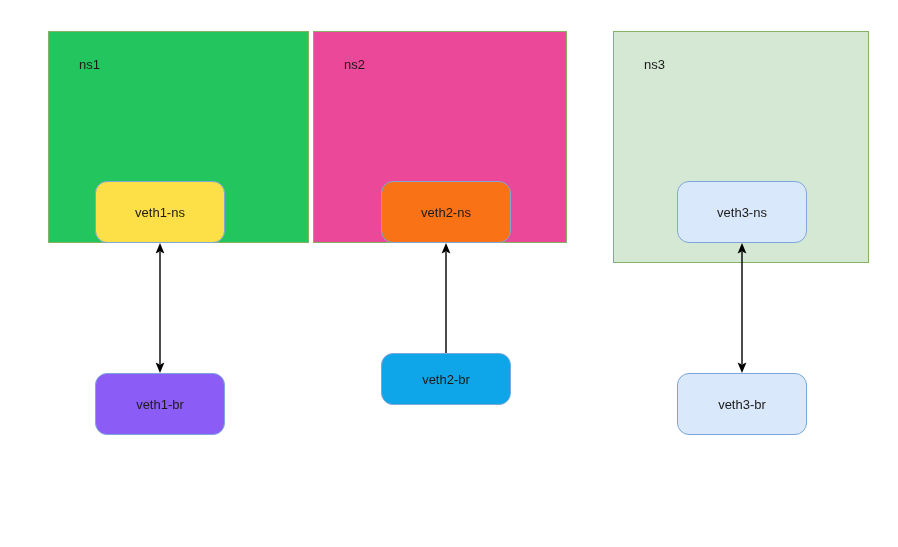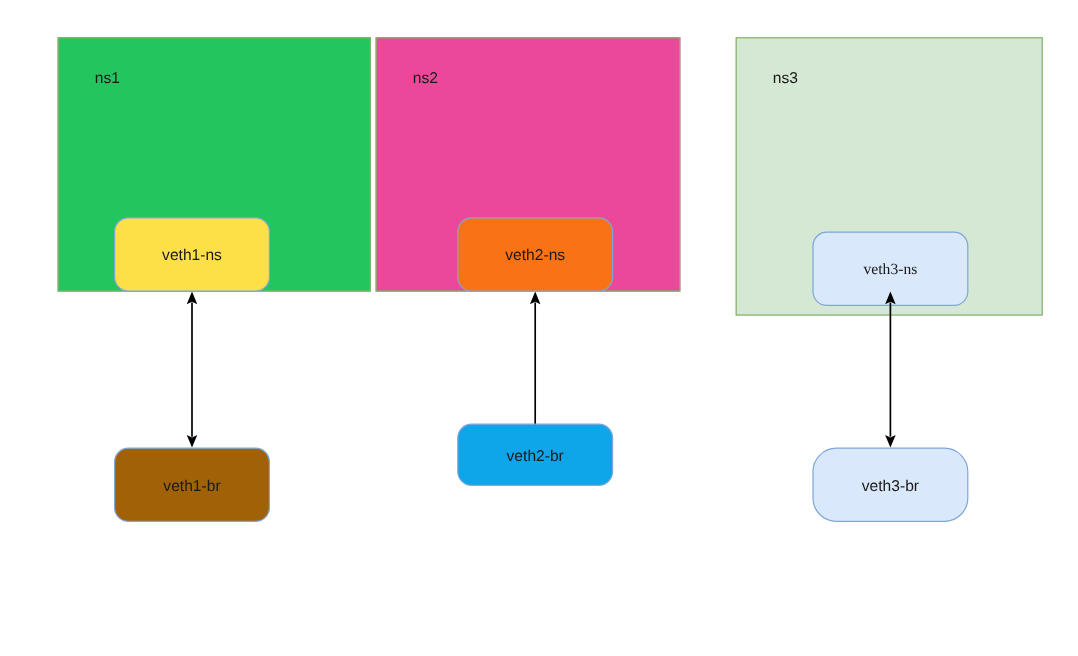--- a/index.html
+++ b/index.html
@@ -82,42 +82,42 @@
     <span class="ns-label">ns1</span>
   </div>
   <div class="veth-box" id="veth-ns-0" style="left: 95px; top: 181px; width: 130px; height: 62px; background: #fde047; border-color: rgb(126, 166, 217);">veth1-ns</div>
   <div class="link-arrow" id="link-0" style="left: 153px; top: 243px;">
     <svg width="14" height="130" viewBox="0 0 14 130" xmlns="http://www.w3.org/2000/svg">
       <line x1="7" y1="9" x2="7" y2="121" stroke="#000000" stroke-width="1.4"></line>
       <polygon points="7,0 2.6,10.5 7,8.4 11.4,10.5" fill="#000000"></polygon>
       <polygon points="7,130 2.6,119.5 7,121.6 11.4,119.5" fill="#000000"></polygon>
     </svg>
   </div>
-  <div class="veth-box" id="veth-br-0" style="left: 95px; top: 373px; width: 130px; height: 62px; background: #a16207; border-color: rgb(126, 166, 217);">veth1-br</div>
+  <div class="veth-box" id="veth-br-0" style="left: 95px; top: 373px; width: 130px; height: 62px; background: #8b5cf6; border-color: rgb(126, 166, 217);">veth1-br</div>
 
   <div class="ns-box" id="ns-box-1" style="left: 313px; top: 31px; width: 254px; height: 212px; background: #ec4899; border-color: rgb(130, 179, 102);">
     <span class="ns-label">ns2</span>
   </div>
   <div class="veth-box" id="veth-ns-1" style="left: 381px; top: 181px; width: 130px; height: 62px; background: #f97316; border-color: rgb(126, 166, 217);">veth2-ns</div>
   <div class="link-arrow" id="link-1" style="left: 439px; top: 243px;">
     <svg width="14" height="130" viewBox="0 0 14 130" xmlns="http://www.w3.org/2000/svg">
       <line x1="7" y1="9" x2="7" y2="121" stroke="#000000" stroke-width="1.4"></line>
       <polygon points="7,0 2.6,10.5 7,8.4 11.4,10.5" fill="#000000"></polygon>
       <polygon points="7,130 2.6,119.5 7,121.6 11.4,119.5" fill="#000000"></polygon>
     </svg>
   </div>
   <div class="veth-box" id="veth-br-1" style="left: 381px; top: 353px; width: 130px; height: 52px; background: #0ea5e9; border-color: rgb(126, 166, 217);">veth2-br</div>
 
   <div class="ns-box" id="ns-box-2" style="left: 613px; top: 31px; width: 256px; height: 232px; background: rgb(213, 232, 212); border-color: rgb(130, 179, 102);">
     <span class="ns-label">ns3</span>
   </div>
-  <div class="veth-box" id="veth-ns-2" style="left: 677px; top: 193px; width: 130px; height: 62px; background: rgb(218, 232, 252); border-color: rgb(126, 166, 217); font-family: Liberation Serif, serif;">veth3-ns</div>
+  <div class="veth-box" id="veth-ns-2" style="left: 677px; top: 181px; width: 130px; height: 62px; background: rgb(218, 232, 252); border-color: rgb(126, 166, 217);">veth3-ns</div>
   <div class="link-arrow" id="link-2" style="left: 735px; top: 243px;">
     <svg width="14" height="130" viewBox="0 0 14 130" xmlns="http://www.w3.org/2000/svg">
       <line x1="7" y1="9" x2="7" y2="121" stroke="#000000" stroke-width="1.4"></line>
       <polygon points="7,0 2.6,10.5 7,8.4 11.4,10.5" fill="#000000"></polygon>
       <polygon points="7,130 2.6,119.5 7,121.6 11.4,119.5" fill="#000000"></polygon>
     </svg>
   </div>
-  <div class="veth-box" id="veth-br-2" style="left: 677px; top: 373px; width: 130px; height: 62px; background: rgb(218, 232, 252); border-color: rgb(126, 166, 217); border-radius: 20px;">veth3-br</div>
+  <div class="veth-box" id="veth-br-2" style="left: 677px; top: 373px; width: 130px; height: 62px; background: rgb(218, 232, 252); border-color: rgb(126, 166, 217);">veth3-br</div>
 
 
 </div>
 
 </body></html>

